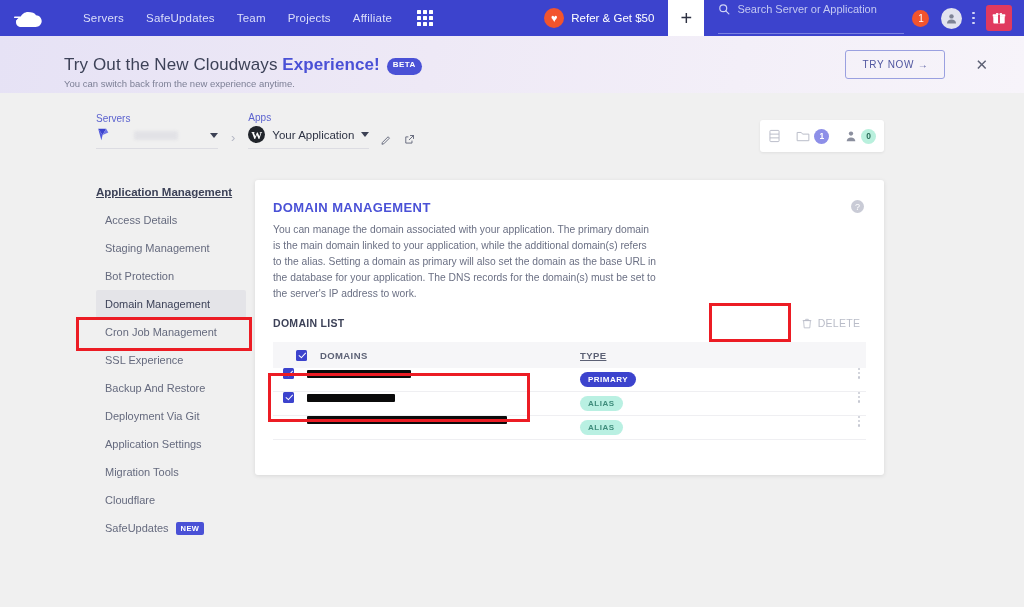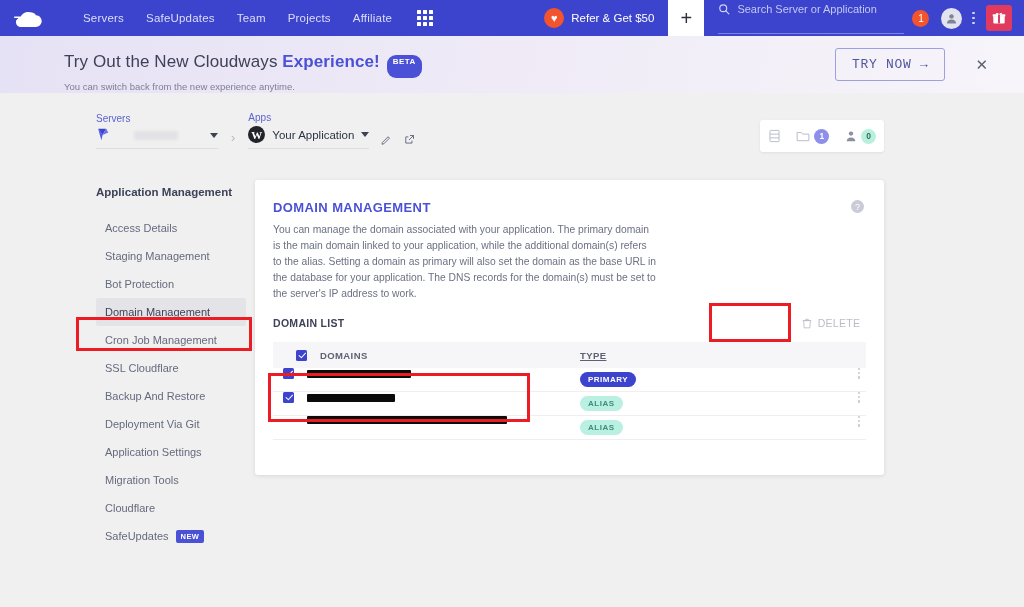--- a/index.html
+++ b/index.html
@@ -71,29 +71,29 @@
   .banner {
     position: absolute; left: 0; top: 36px; width: 1024px; height: 57px;
     background: linear-gradient(100deg, #e6e2f5 0%, #eee9f6 42%, #f3eff8 72%, #f7f4fa 100%);
     display: flex; align-items: center;
   }
   .banner-text { margin-left: 64px; }
   .banner-title { font-size: 17px; color: #3d4258; letter-spacing: .1px; }
   .banner-title b { color: #4a51d6; font-weight: 700; }
   .beta-pill {
     display: inline-block; background: #4a51d6; color: #fff; font-size: 8px;
-    font-weight: 700; padding: 2px 6px 12px 6px; border-radius: 9px; vertical-align: 3px;
+    font-weight: 700; padding: 2px 6px 6px 6px; border-radius: 9px; vertical-align: 3px;
     margin-left: 7px; letter-spacing: .4px; margin-top: 18px;
   }
   .banner-sub { font-size: 9.5px; color: #7c7f95; margin-top: 3px; }
   .banner-actions { margin-left: auto; display: flex; align-items: center; }
   .try-btn {
     border: 1px solid #9aa0e0; color: #50569f; background: transparent;
-    font-size: 13px; letter-spacing: .7px; padding: 8px 16px; border-radius: 3px;
-    cursor: pointer; font-family: Liberation Mono, monospace; white-space: nowrap;
+    font-size: 10px; letter-spacing: .7px; padding: 8px 16px; border-radius: 3px;
+    cursor: pointer; font-family: Liberation Sans, sans-serif; white-space: nowrap;
   }
   .banner-close {
     margin-left: 30px; margin-right: 36px; color: #5d6175; font-size: 15px;
     cursor: pointer; line-height: 1;
   }
 
   
   .crumbs { position: absolute; left: 96px; top: 112px; display: flex; align-items: flex-end; }
   .crumb-col { display: flex; flex-direction: column; }
   .crumb-label { font-size: 10px; color: #5c63cf; margin-bottom: 3px; }
@@ -125,21 +125,21 @@
   .stat-item { display: flex; align-items: center; gap: 4px; cursor: pointer; }
   .pill-badge {
     min-width: 15px; height: 15px; border-radius: 50%; font-size: 8.5px;
     display: flex; align-items: center; justify-content: center; font-weight: 700;
   }
   .pill-blue { background: #8d8fe8; color: #fff; }
   .pill-green { background: #b9f0dd; color: #2d6e5b; }
 
   
   .sidebar { position: absolute; left: 96px; top: 186px; width: 150px; }
-  .side-title { font-size: 11.5px; font-weight: 700; color: #3d4258; margin-bottom: 16px; }
+  .side-title { font-size: 11.5px; font-weight: 700; color: #3d4258; margin-bottom: 8px; text-decoration: underline; }
   .side-item {
     display: flex; align-items: center; height: 28px; padding-left: 9px;
     font-size: 11px; color: #656a7e; cursor: pointer; border-radius: 2px;
     margin-bottom: 0px; position: relative;
   }
   .side-item.active { background: #e4e4e8; color: #3d4258; width: 150px; }
   .chevron { margin-left: auto; margin-right: 10px; color: #9096a8; font-size: 9px; }
   .new-pill {
     background: #4a51d6; color: #fff; font-size: 7.5px; font-weight: 700;
     padding: 2px 5px; border-radius: 2px; margin-left: 7px; letter-spacing: .4px;
@@ -372,21 +372,21 @@
         <div class="side-item">
           <span>Bot Protection</span>
         </div>
         <div class="side-item active">
           <span>Domain Management</span>
         </div>
         <div class="side-item">
           <span>Cron Job Management</span>
         </div>
         <div class="side-item">
-          <span>SSL Cloudflare</span>
+          <span>SSL Experience</span>
         </div>
         <div class="side-item">
           <span>Backup And Restore</span>
         </div>
         <div class="side-item">
           <span>Deployment Via Git</span>
         </div>
         <div class="side-item">
           <span>Application Settings</span>
         </div>

